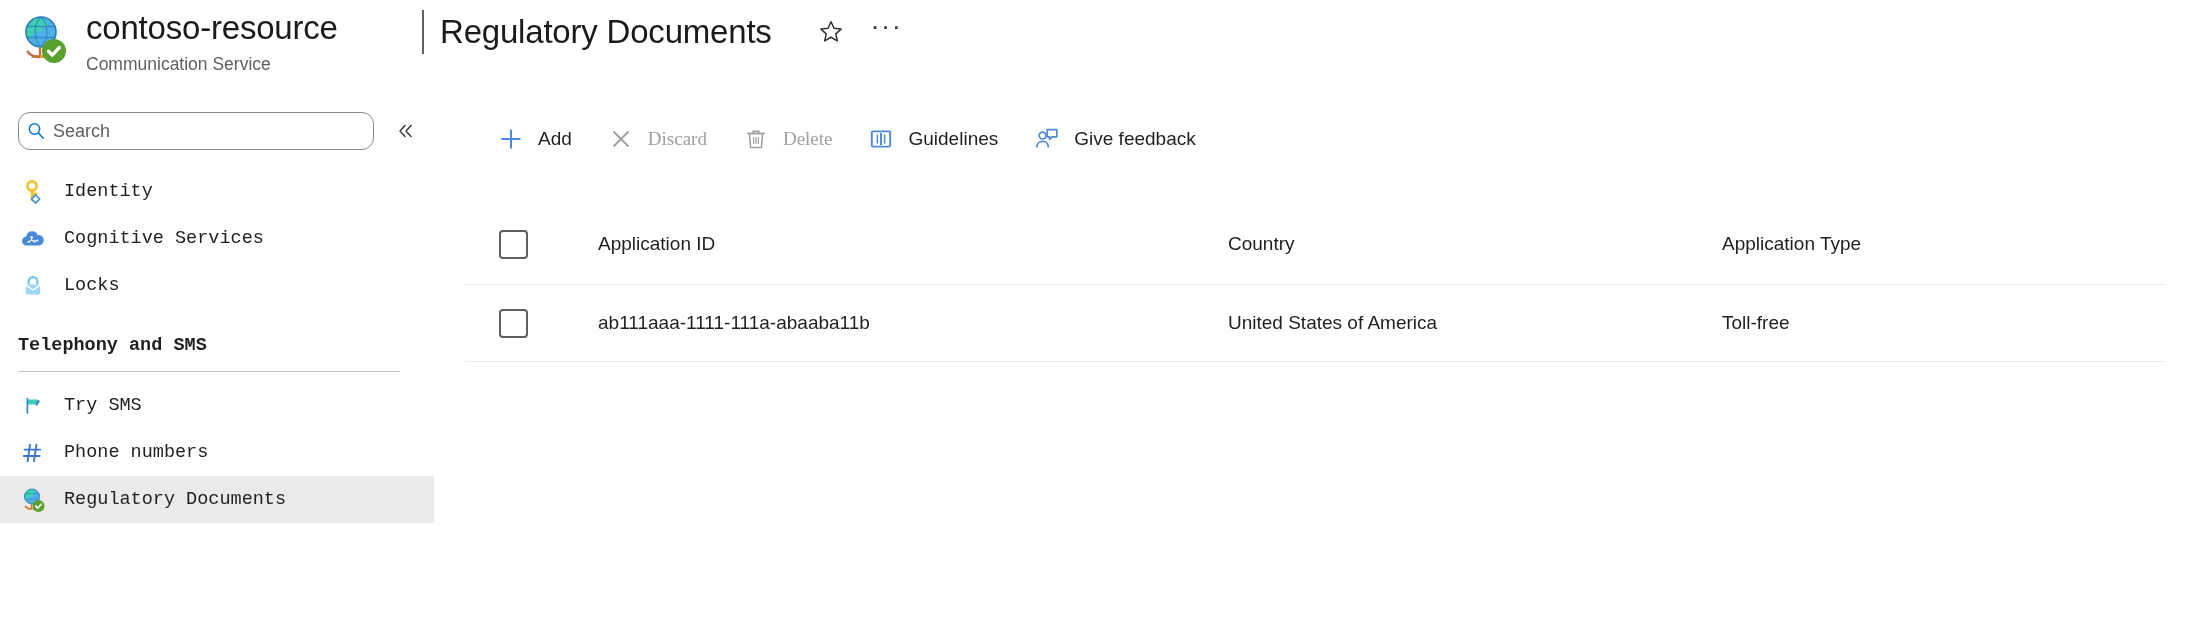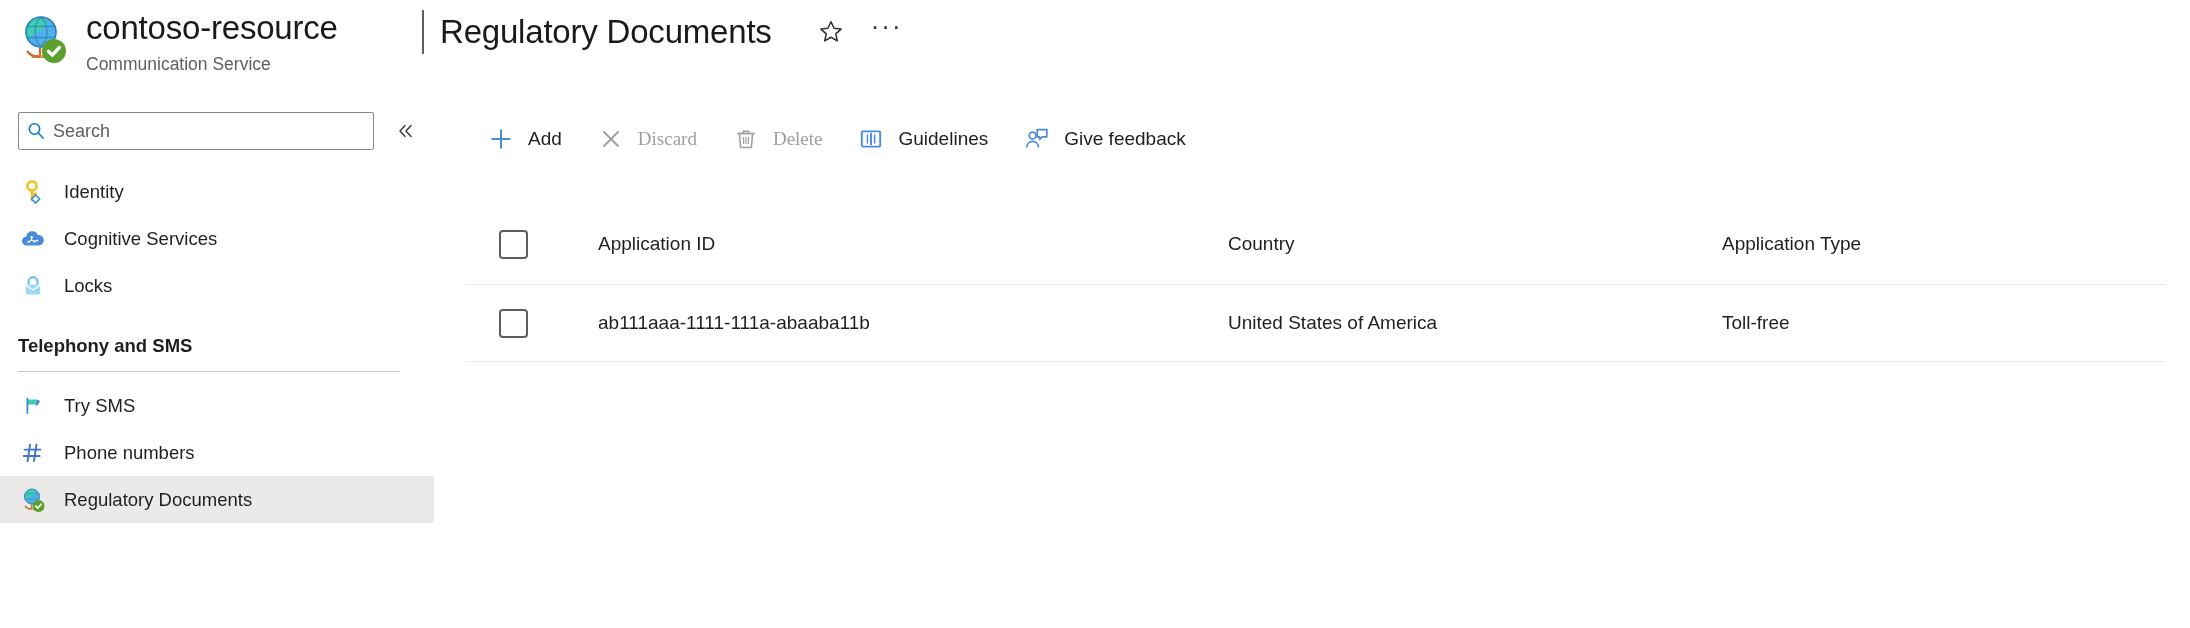--- a/index.html
+++ b/index.html
@@ -118,21 +118,21 @@
     position: absolute;
     left: 18px;
     top: 16px;
     display: flex;
     align-items: center;
   }
   .search-box {
     width: 356px;
     height: 38px;
     border: 1px solid #8a8886;
-    border-radius: 2px;
+    border-radius: 12px;
     display: flex;
     align-items: center;
     box-sizing: border-box;
     background: #fff;
   }
   .search-icon-wrap {
     width: 34px;
     display: flex;
     align-items: center;
     justify-content: center;
@@ -154,21 +154,21 @@
     width: 26px;
     height: 26px;
     display: flex;
     align-items: center;
     justify-content: center;
     color: #323130;
     font-size: 19px;
     cursor: pointer;
   }
 
-  .nav-list { position: absolute; left: 0; top: 72px; width: 434px; }
+  .nav-list { position: absolute; left: 0; top: 72px; width: 434px; font-family: Liberation Mono, monospace; }
   .nav-item {
     position: relative;
     display: flex;
     align-items: center;
     height: 47px;
     padding-left: 18px;
     box-sizing: border-box;
     cursor: pointer;
   }
   .nav-item.selected { background: #ebeae9; }
@@ -209,21 +209,21 @@
   .main {
     position: absolute;
     left: 434px;
     top: 96px;
     width: 1756px;
     height: 532px;
     background: #ffffff;
   }
   .toolbar {
     position: absolute;
-    left: 42px;
+    left: 52px;
     top: 22px;
     display: flex;
     align-items: flex-start;
   }
   .tb-btn {
     display: flex;
     align-items: center;
     height: 42px;
     padding: 0 10px;
     margin-right: 14px;

